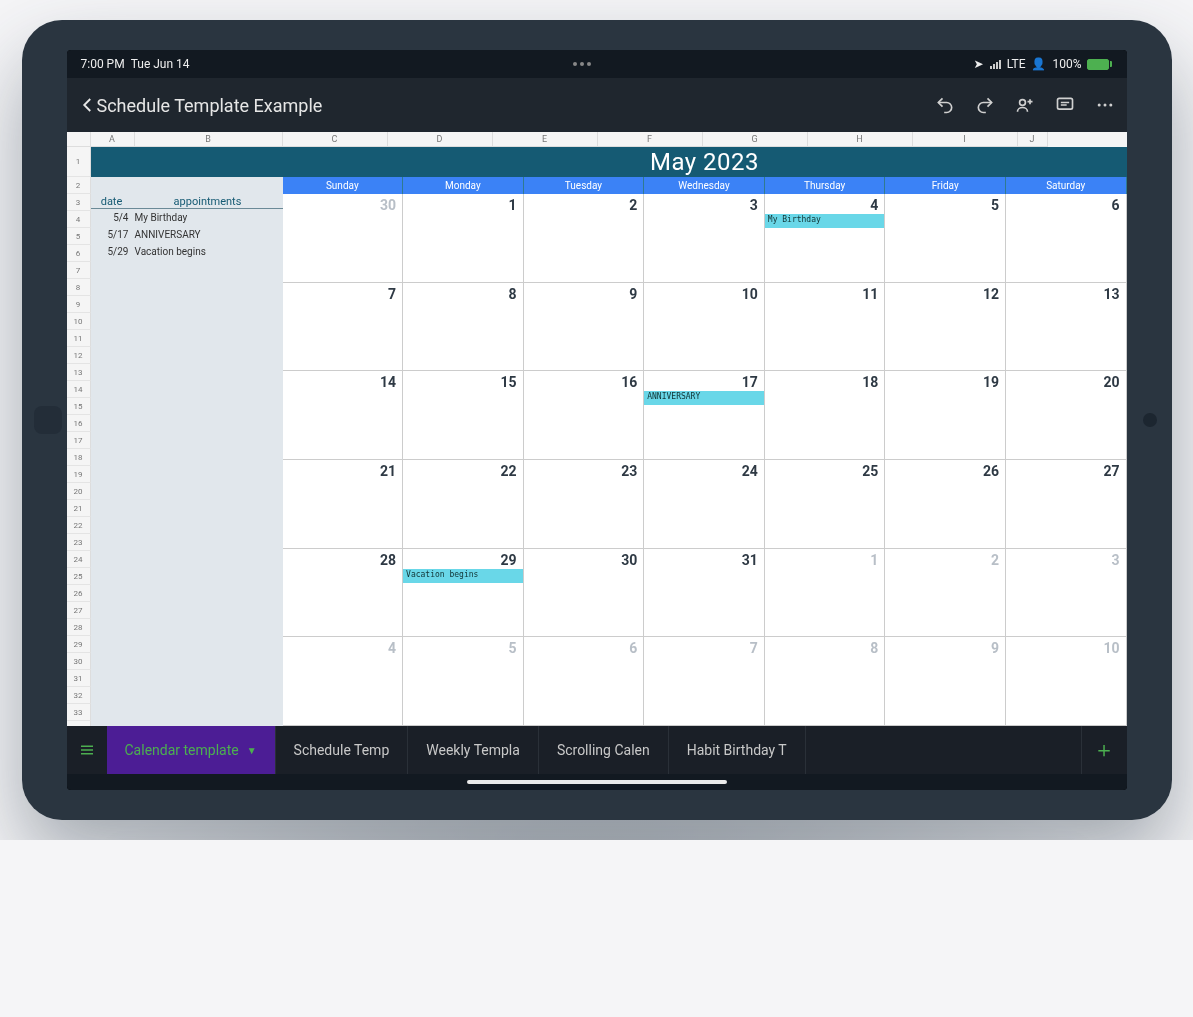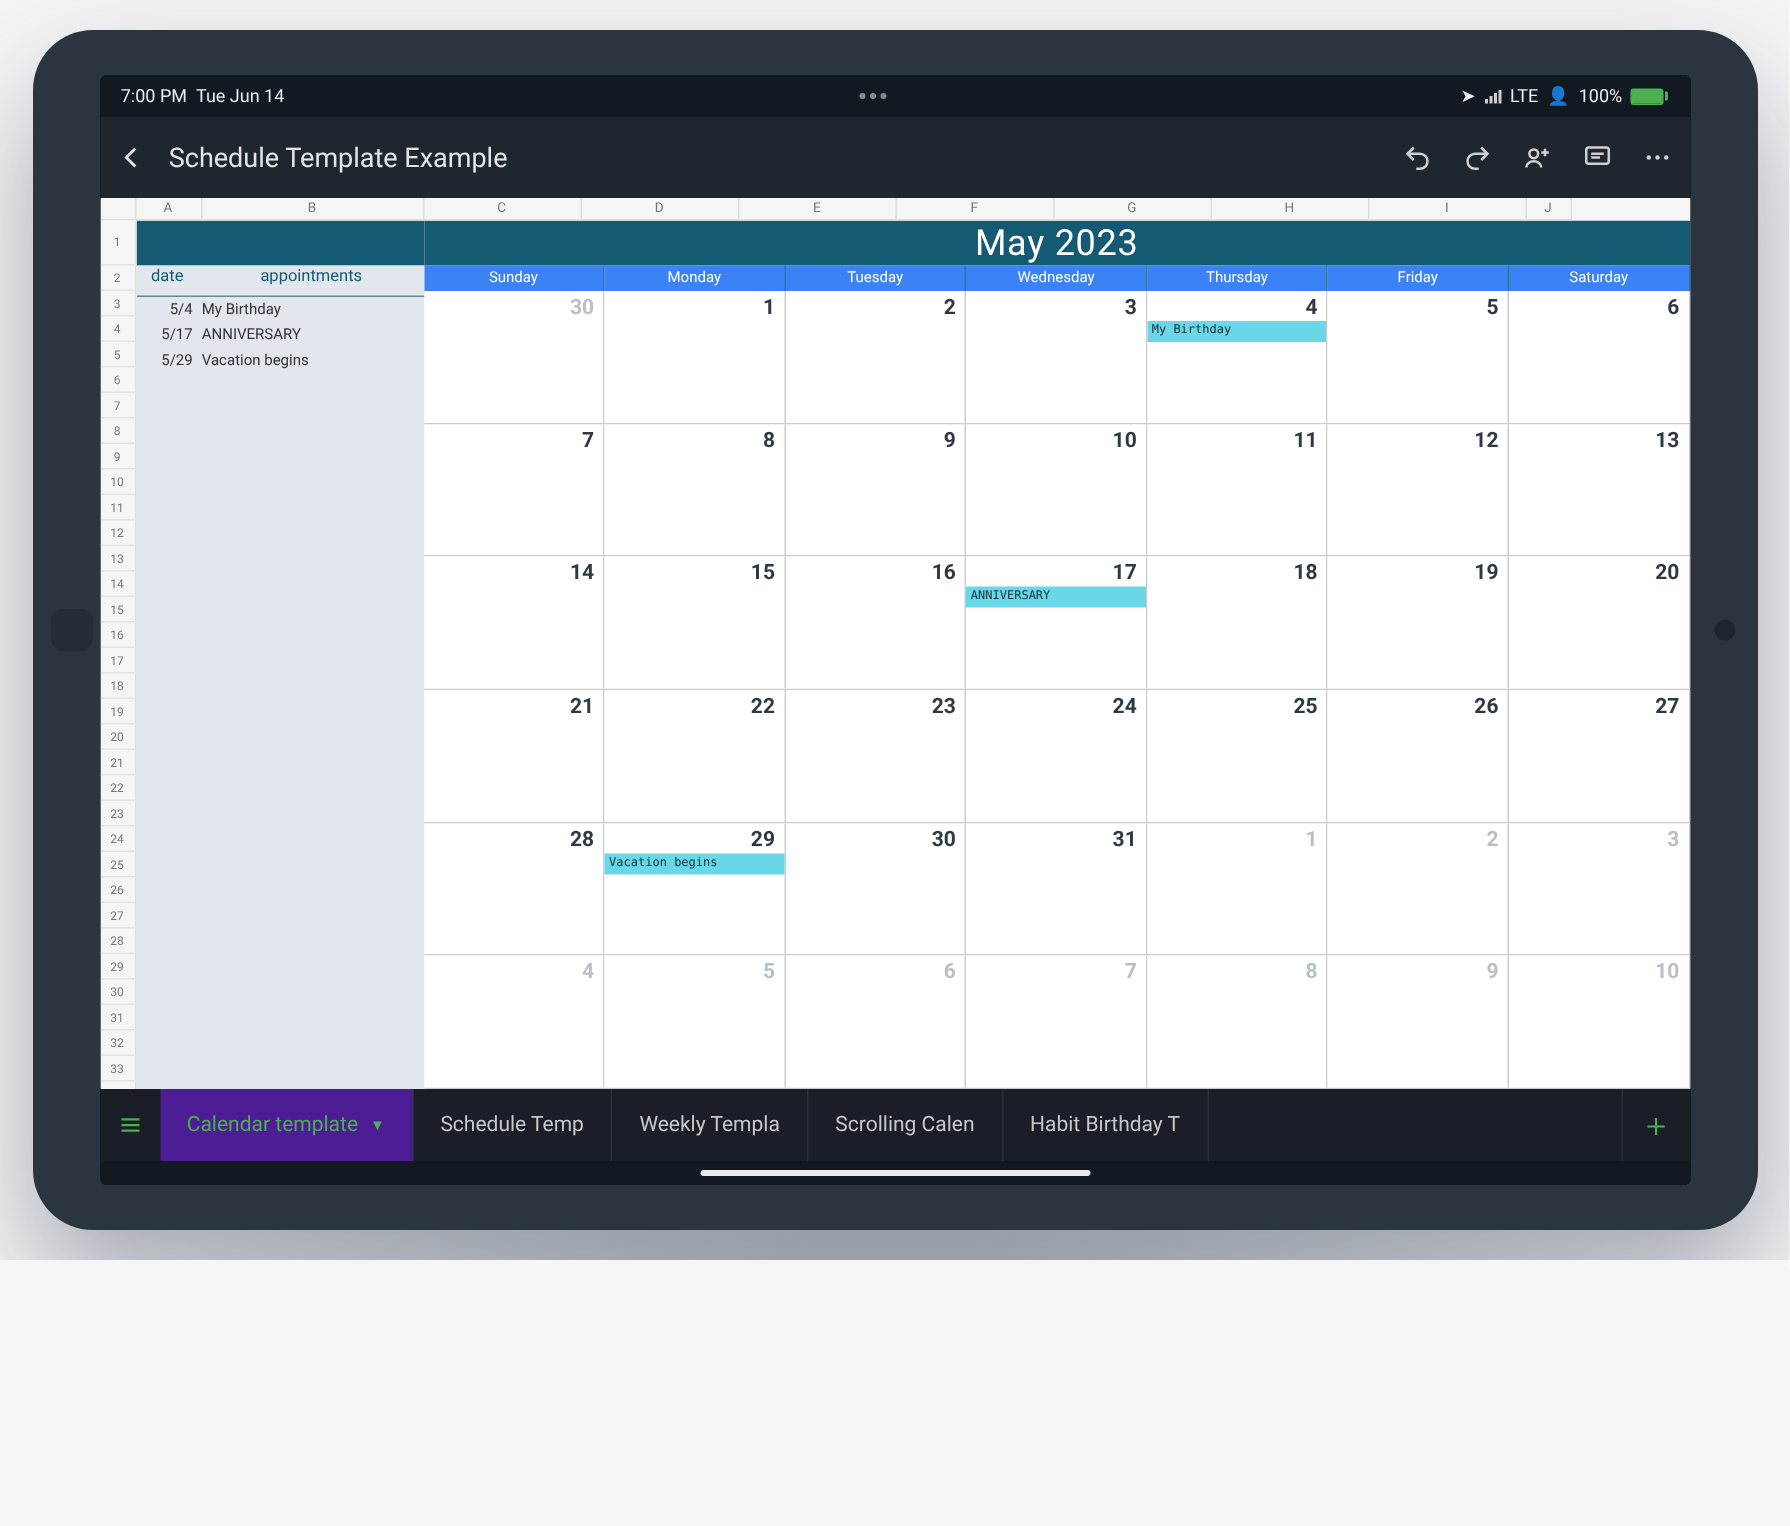--- a/index.html
+++ b/index.html
@@ -48,21 +48,21 @@
 .signal-bars { display:inline-flex; gap:1px; align-items:flex-end; }
 .signal-bars i { width:2px; background:#ccc; display:block; }
 .signal-bars i:nth-child(1){height:3px}.signal-bars i:nth-child(2){height:5px}.signal-bars i:nth-child(3){height:7px}.signal-bars i:nth-child(4){height:9px}
 .battery { display:inline-flex; align-items:center; }
 .battery-body { width:22px; height:11px; border:1px solid #4db050; border-radius:2px; position:relative; background:linear-gradient(to right,#4db050 100%, transparent 0); }
 .battery-cap { width:2px; height:6px; background:#4db050; margin-left:1px; border-radius:0 1px 1px 0; }
 .app-header {
   display:flex; align-items:center; justify-content:space-between;
   height:54px; background:#1f262e; color:#e6e6e6; padding:0 12px;
 }
-.app-header-left { display:flex; align-items:center; gap:16px; }
+.app-header-left { display:flex; align-items:center; }
 .back-chevron { width:18px; height:18px; }
 .doc-title { font-size:18px; font-weight:400; }
 .app-header-right { display:flex; align-items:center; gap:20px; }
 .hdr-icon { width:20px; height:20px; color:#d0d0d0; }
 .hdr-icon svg, .back-chevron svg { width:100%; height:100%; }
 .sheet-area {
   flex:1; display:flex; background:#fff; overflow:hidden; position:relative;
 }
 .col-headers {
   position:absolute; top:0; left:0; right:0; height:15px; display:flex;
@@ -77,22 +77,22 @@
 .row-headers .rh { height:17px; border-bottom:1px solid #e4e4e4; border-right:1px solid #ddd; display:flex; align-items:center; justify-content:center; }
 .row-headers .rh.tall { height:30px; }
 .grid-content {
   position:absolute; top:15px; left:24px; right:0; bottom:0; display:flex;
 }
 .sidebar-col {
   width:192px; background:#e1e7ec; display:flex; flex-direction:column;
 }
 .sidebar-filler { height:30px; background:#155a73; }
 .sidebar-header-row {
-  height:21px; background:#e1e7ec; border-bottom:1px solid #6b8a97;
-  display:flex; font-size:11px; color:#155a73; align-items:flex-start;
+  height:32px; background:#e1e7ec; border-bottom:1px solid #6b8a97;
+  display:flex; font-size:11px; color:#155a73; align-items:flex-end;
 }
 .sidebar-header-row .sh-date { width:42px; text-align:center; }
 .sidebar-header-row .sh-appt { flex:1; text-align:center; }
 .side-row { height:17px; display:flex; font-size:10px; color:#333; align-items:center; }
 .side-row .sd-date { width:42px; text-align:right; padding-right:4px; }
 .side-row .sd-text { flex:1; padding-left:2px; }
 .calendar-col { flex:1; display:flex; flex-direction:column; }
 .cal-title {
   height:30px; background:#155a73; color:#fff; display:flex; align-items:center; justify-content:center;
   font-size:24px; font-weight:400; letter-spacing:.5px;

